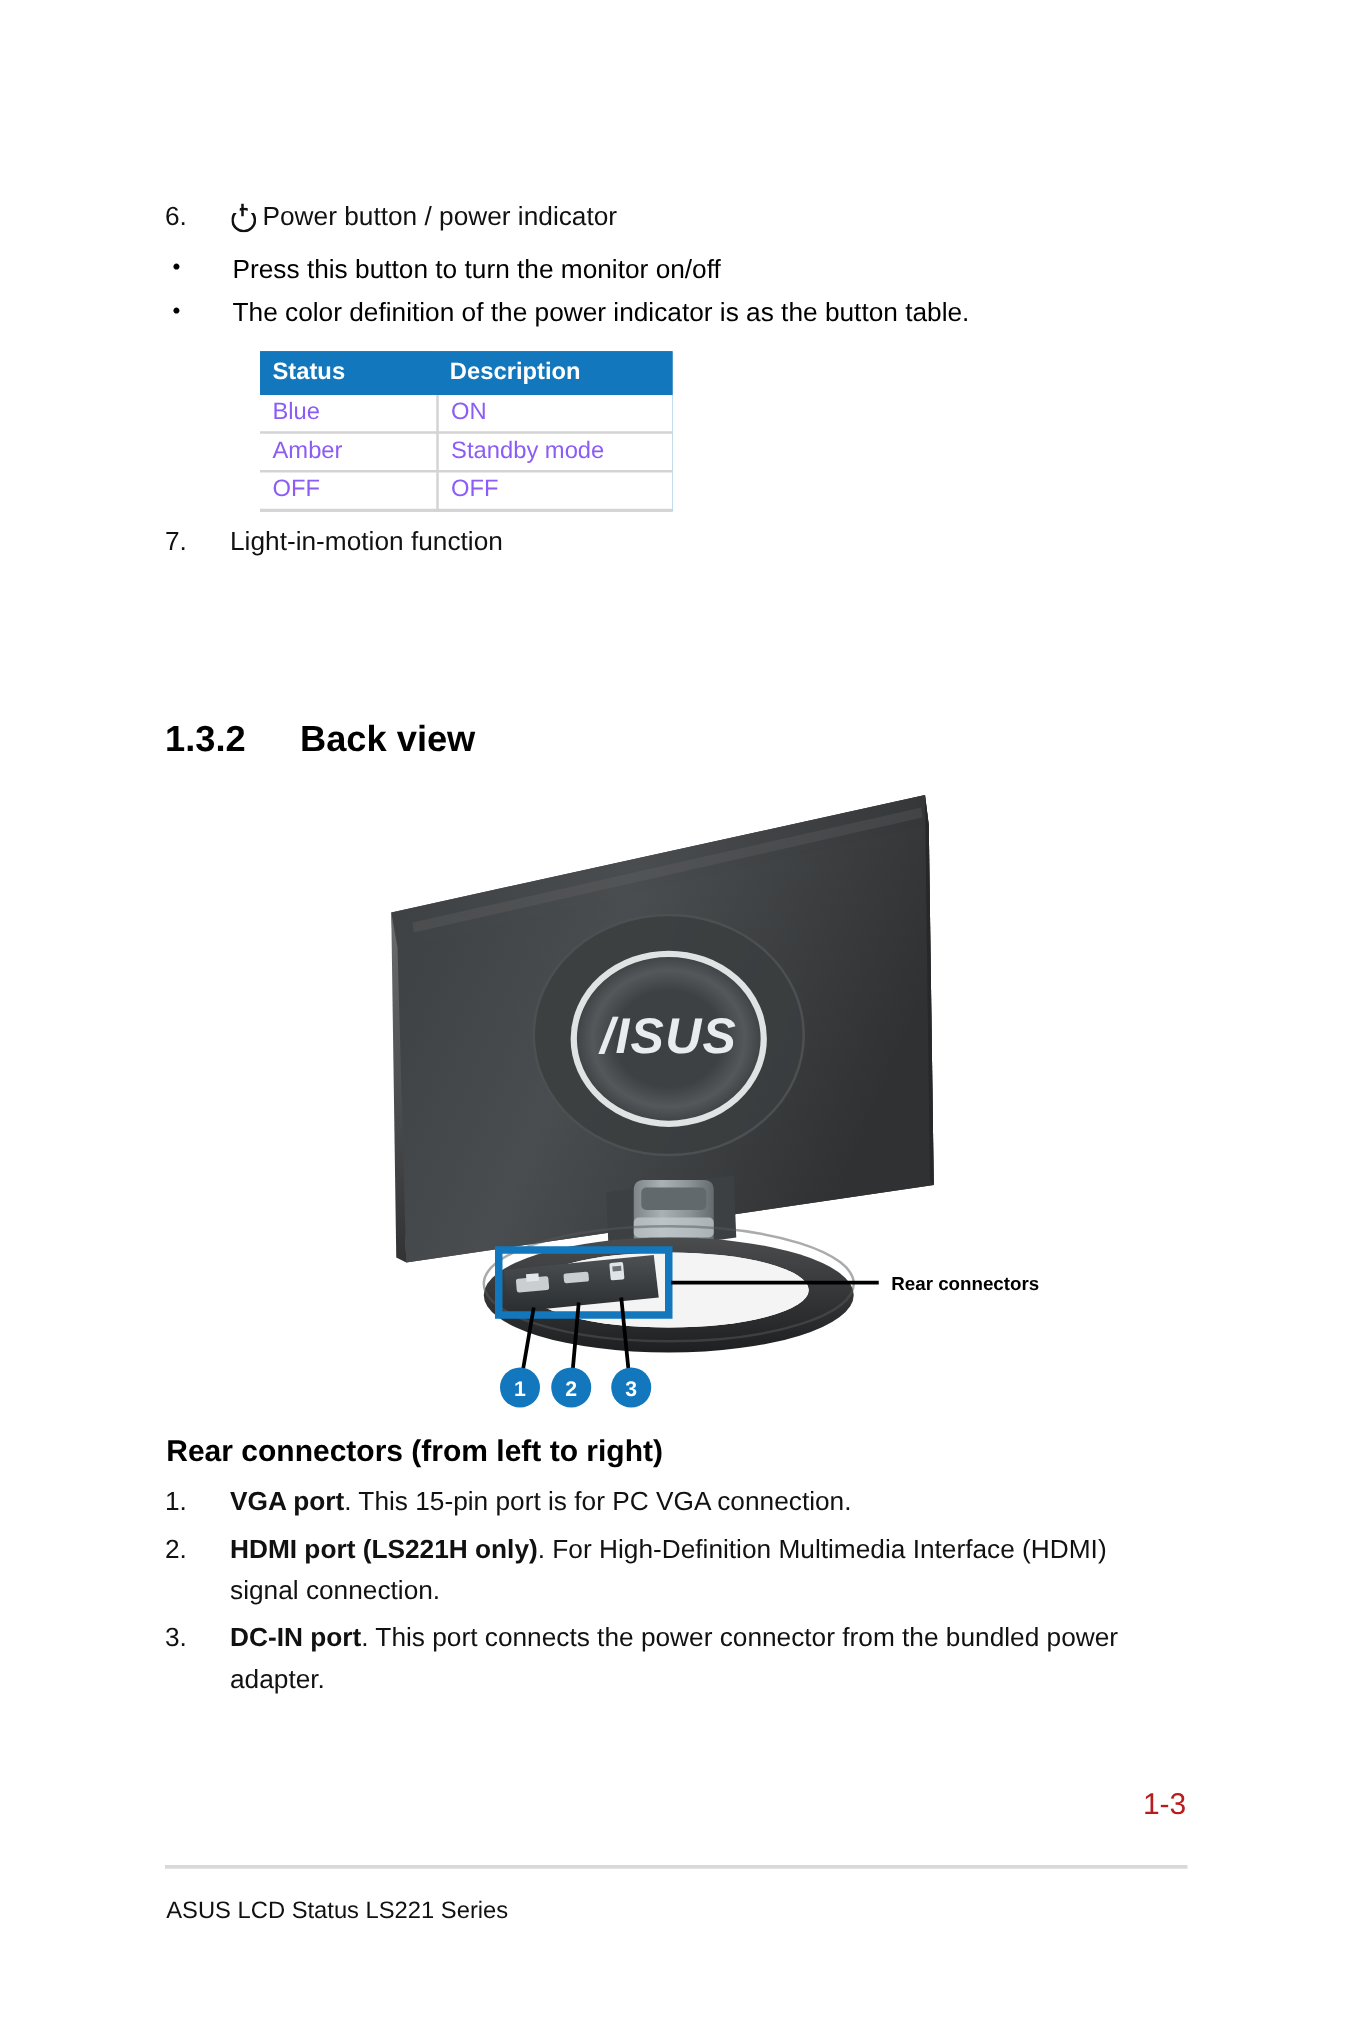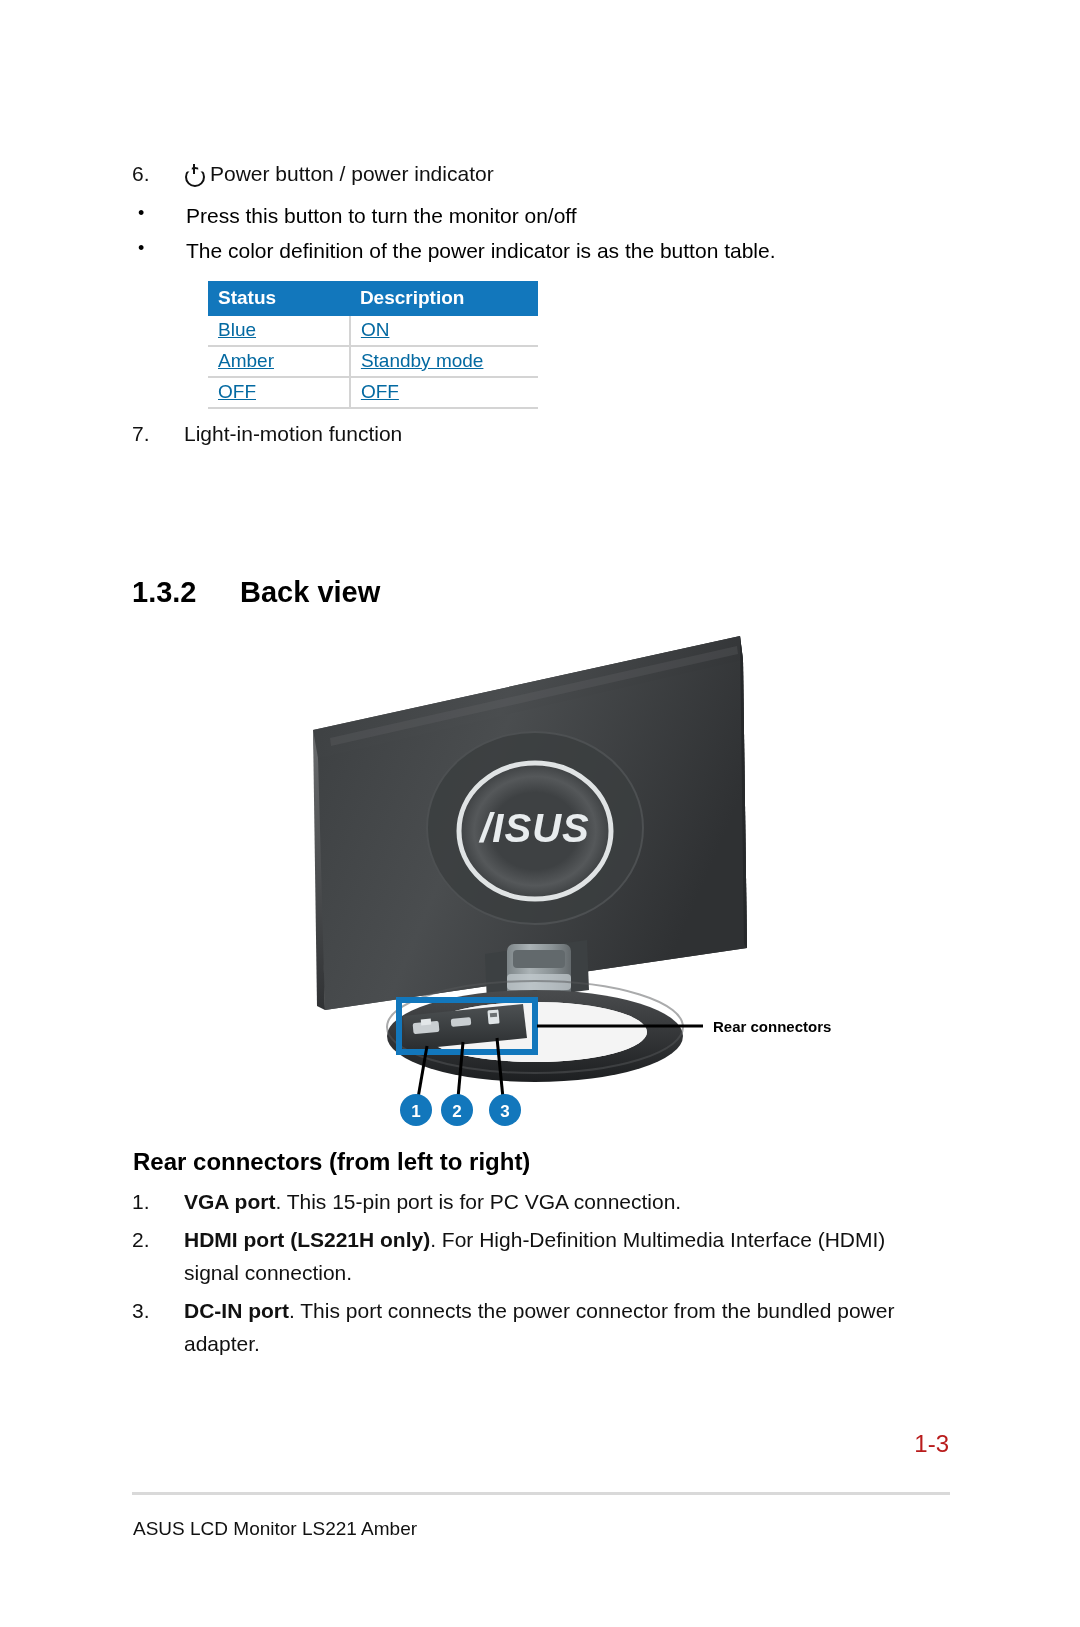--- a/index.html
+++ b/index.html
@@ -95,26 +95,25 @@
     color: #ffffff;
     font-size: 19px;
     font-weight: bold;
     text-align: left;
     padding: 6px 2px 7px 10px;
     border: none;
     margin-top: 24px;
   }
   .status-table td {
     background: #ffffff;
-    color: #0369a1;
+    color: #8b5cf6;
     font-size: 19px;
     padding: 3px 2px 4px 10px;
     border-bottom: 2px solid #d4d4d4;
     border-right: 2px solid #d4d4d4;
-    text-decoration: underline;
   }
   .status-table td:last-child { border-right: none; }
   .status-table .colw1 { width: 43%; }
 
   
   .section-head {
     position: absolute;
     left: 132px;
     top: 576px;
     display: flex;
@@ -366,16 +365,16 @@
     <span class="marker">2.</span>
     <span class="body"><b>HDMI port (LS221H only)</b><span>. For High-Definition Multimedia Interface (HDMI) signal connection.</span></span>
   </div>
 
   <div class="num-item" style="left:132px; top:1295px; width:815px;">
     <span class="marker">3.</span>
     <span class="body"><b>DC-IN port</b><span>. This port connects the power connector from the bundled power adapter.</span></span>
   </div>
 
   <div class="footer-rule"></div>
-  <div class="footer-left">ASUS LCD Monitor LS221 Amber</div>
+  <div class="footer-left">ASUS LCD Status LS221 Series</div>
   <div class="footer-right">1-3</div>
 
 </div>
 
 </body></html>

